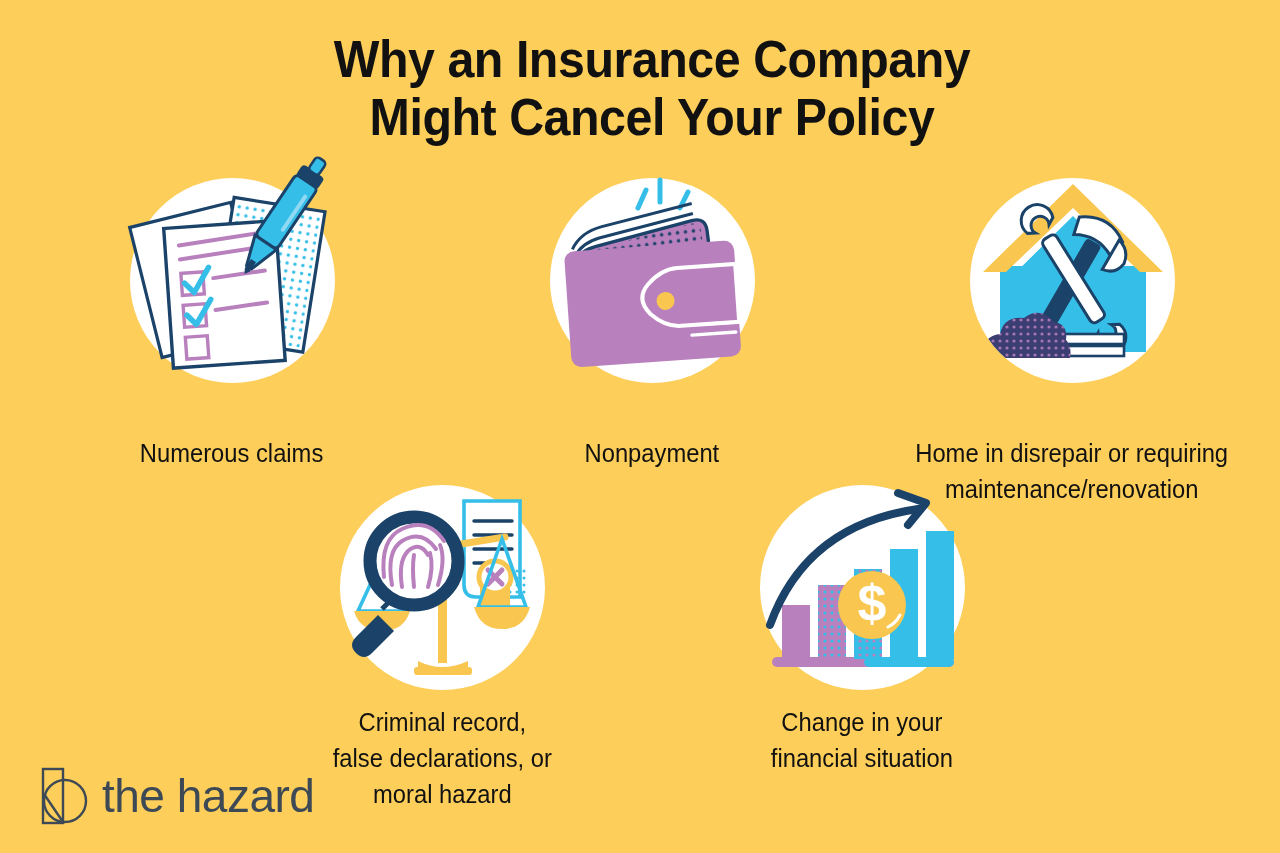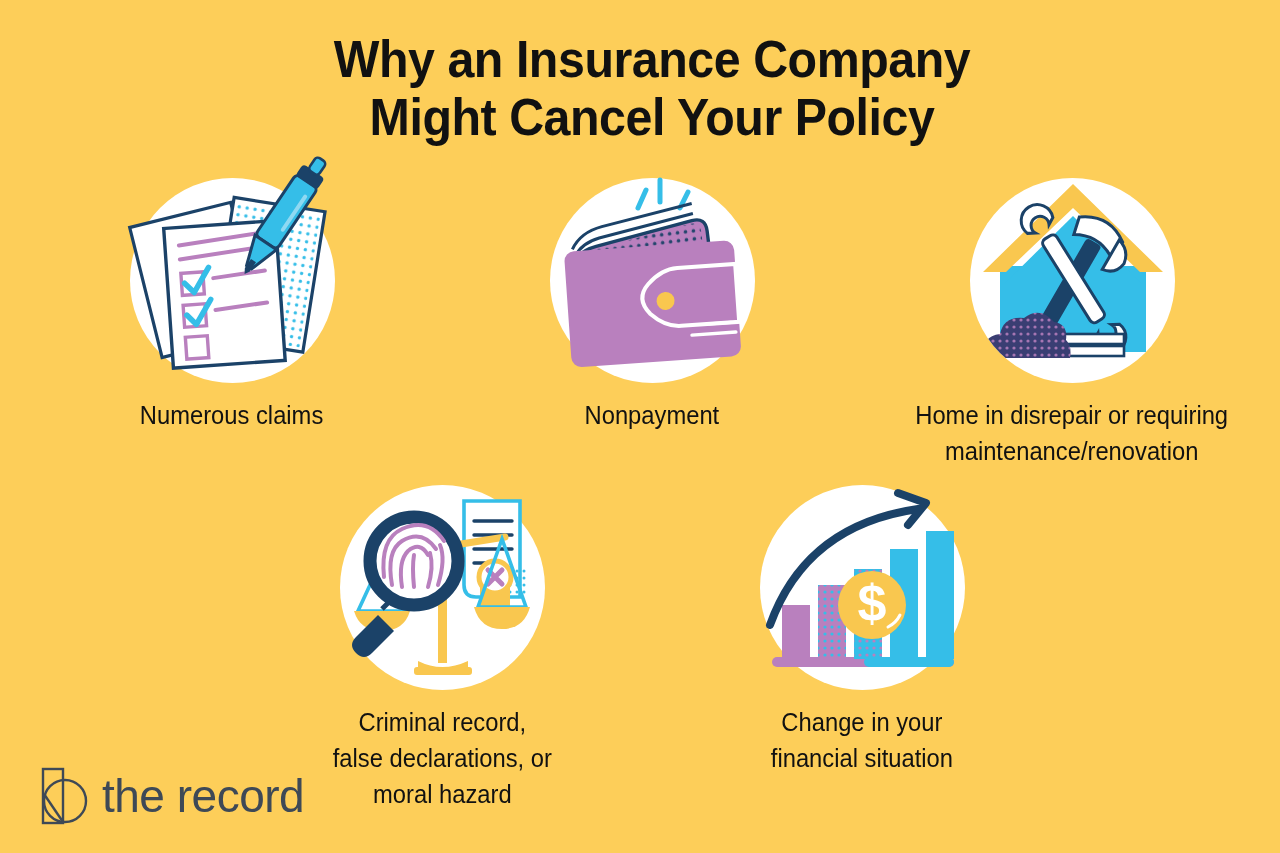--- a/index.html
+++ b/index.html
@@ -57,21 +57,21 @@
     top: 485px;
     left: 0;
     width: 1280px;
   }
   .item {
     width: 355px;
     display: flex;
     flex-direction: column;
     align-items: center;
   }
-  .item-top { width: 420px; }
+  .item-top { width: 420px; gap: 38px; }
   .item-bottom { width: 420px; }
 
   .icon-circle {
     width: 205px;
     height: 205px;
     border-radius: 50%;
     background: #FFFFFF;
     position: relative;
     overflow: visible;
     display: block;
@@ -357,16 +357,16 @@
   </div>
 
   <div class="logo">
     <span>
       <svg class="logo-mark" viewBox="0 0 48 58" xmlns="http://www.w3.org/2000/svg">
         <rect x="3" y="2" width="20" height="54" fill="none" stroke="#3E4956" stroke-width="2.4"></rect>
         <circle cx="25" cy="34" r="21" fill="none" stroke="#3E4956" stroke-width="2.4"></circle>
         <line x1="4" y1="27" x2="23" y2="55" stroke="#3E4956" stroke-width="2.4"></line>
       </svg>
     </span>
-    <span class="logo-text">the record</span>
+    <span class="logo-text">the hazard</span>
   </div>
 
 </div>
 
 </body></html>

